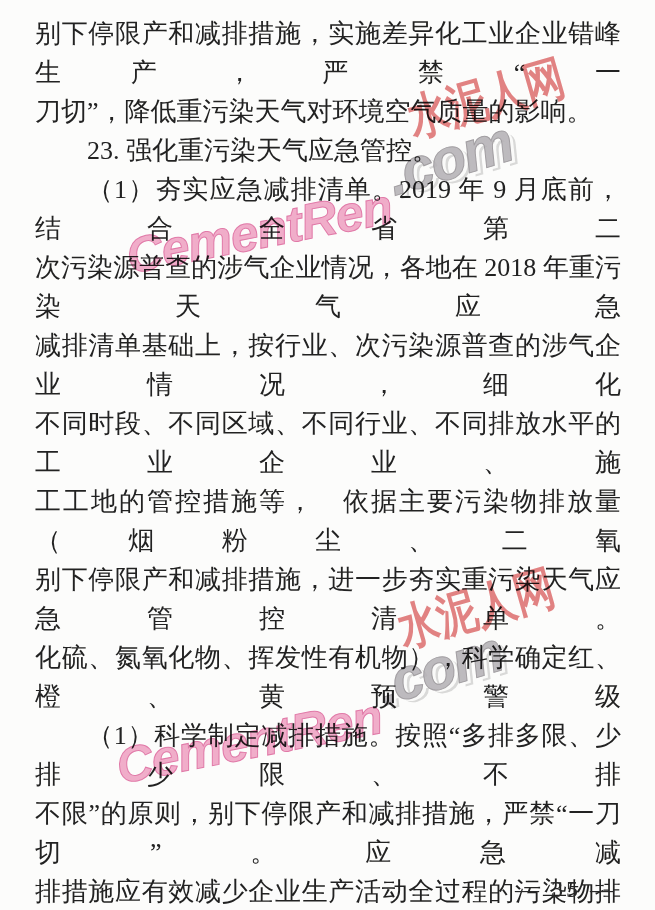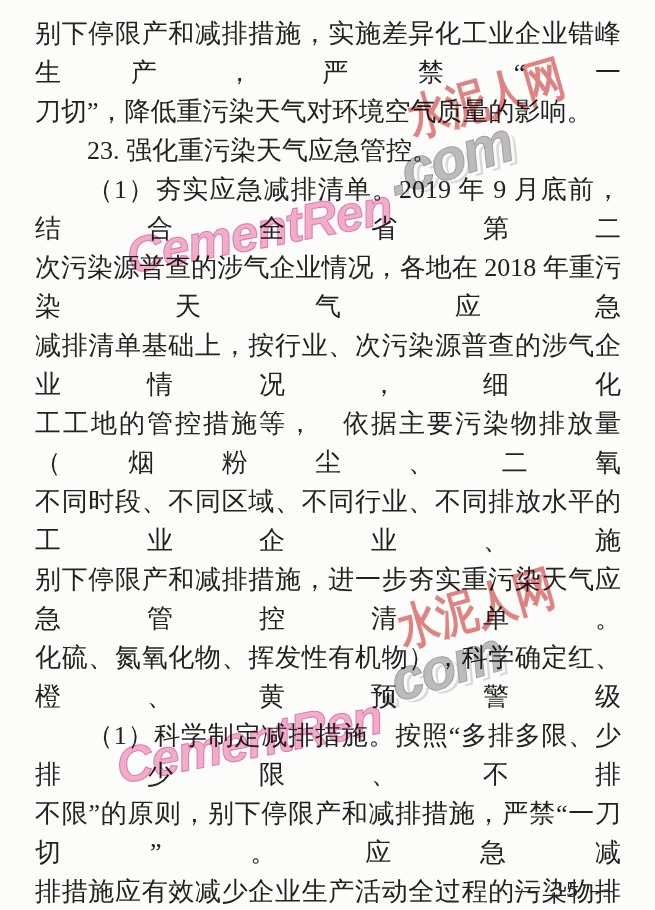--- a/index.html
+++ b/index.html
@@ -99,22 +99,22 @@
   <div class="brand-en">CementRen</div>
 </div>
 
 <div class="page-text">
     <div class="line fill">别下停限产和减排措施，实施差异化工业企业错峰生产，严禁“一</div>
     <div class="line">刀切”，降低重污染天气对环境空气质量的影响。</div>
     <div class="line indent">23. 强化重污染天气应急管控。</div>
     <div class="line indent fill">（1）夯实应急减排清单。2019 年 9 月底前，结合全省第二</div>
     <div class="line fill">次污染源普查的涉气企业情况，各地在 2018 年重污染天气应急</div>
     <div class="line fill">减排清单基础上，按行业、次污染源普查的涉气企业情况，细化</div>
+    <div class="line fill">不同时段、不同区域、不同行业、不同排放水平的工业企业、施</div>
     <div class="line fill">工工地的管控措施等，　依据主要污染物排放量（烟粉尘、二氧</div>
-    <div class="line fill">不同时段、不同区域、不同行业、不同排放水平的工业企业、施</div>
     <div class="line fill">别下停限产和减排措施，进一步夯实重污染天气应急管控清单。</div>
     <div class="line fill">化硫、氮氧化物、挥发性有机物），科学确定红、橙、黄预警级</div>
     <div class="line indent fill">（1）科学制定减排措施。按照“多排多限、少排少限、不排</div>
     <div class="line fill">不限”的原则，别下停限产和减排措施，严禁“一刀切”。应急减</div>
     <div class="line fill">排措施应有效减少企业生产活动全过程的污染物排放，同行业内</div>
   </div>
 
 <div class="page-num">— 35 —</div>
 
 </body></html>

